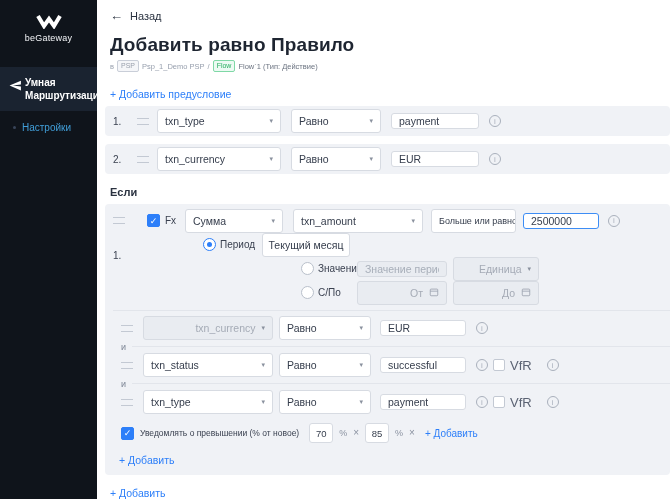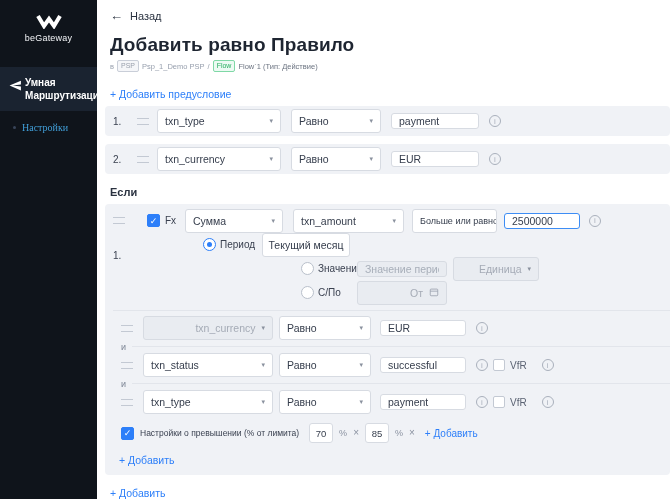--- a/index.html
+++ b/index.html
@@ -10,21 +10,21 @@
   
   .sidebar { position:absolute; left:0; top:0; bottom:0; width:97px; background:#0f141b; color:#fff; }
   .logo { display:flex; flex-direction:column; align-items:center; padding-top:14px; }
   .logo svg { display:block; }
   .logo-text { font-size:9px; color:#f2f4f7; margin-top:4px; letter-spacing:.2px; }
   .nav { margin-top:24px; }
   .nav-item { display:flex; align-items:flex-start; padding:9px 6px 9px 9px; cursor:pointer; }
   .nav-item.active { background:#1a2330; }
   .nav-item .nav-ic { flex:0 0 13px; margin-top:2px; }
   .nav-label { font-size:10px; font-weight:bold; color:#fff; line-height:1.3; margin-left:3px; }
-  .nav-item.settings { padding:10px 6px 10px 9px; align-items:center;font-family:Liberation Serif, serif; }
+  .nav-item.settings { padding:10px 6px 10px 9px; align-items:center; }
   .nav-dot { width:3px; height:3px; border-radius:50%; background:#39455a; flex:0 0 3px; margin:0 3px 0 4px; }
   .nav-label.blue { color:#419fd9; font-weight:normal; font-size:10px; }
 
   
   .main { position:absolute; left:97px; top:0; right:0; bottom:0; background:#fff; overflow:hidden; padding-left:13px; }
   .back { display:flex; align-items:center; gap:7px; margin-top:9px; font-size:11px; color:#2a3240; cursor:pointer; width:max-content; }
   .back .arr { font-size:13px; line-height:1; color:#2a3240; }
   h1.title { margin-top:12px; font-size:19px; line-height:21px; font-weight:bold; color:#1e2531; letter-spacing:.1px; }
   .crumb { display:flex; align-items:center; gap:3px; margin-top:5px; font-size:7.5px; color:#98a0ae; }
   .badge { display:inline-block; border:1px solid #c9ced8; color:#9aa1ad; background:#f5f6f9; border-radius:2px; padding:0 3px; font-size:7px; line-height:10px; }
@@ -73,21 +73,21 @@
   .sec-h { margin-top:12px; font-size:11px; font-weight:bold; color:#2a3240; }
 
   
   .if-block { margin-top:6px; padding:6px 0 6px 8px; position:relative; }
   .group-num { position:absolute; left:8px; top:46px; font-size:10px; color:#3a4150; }
   .fx-line { display:flex; align-items:center; height:21px; margin-bottom:3px; }
   .fx-lead { width:72px; display:flex; align-items:center; flex:none; }
   .fx-lead .handle { margin-right:22px; }
   .fx-label { font-size:10px; color:#3a4150; margin-left:5px; }
   .fx-line .m-sel { width:98px; }
-  .fx-line .f-sel { width:111px; margin-left:10px; }
+  .fx-line .f-sel { width:130px; margin-left:10px; }
   .fx-line .c-sel { width:85px; margin-left:8px; font-size:9px; }
   .fx-line .v-inp { width:76px; margin-left:7px; }
   .fx-line .info { margin-left:9px; }
   .fx-line.l2 { margin-left:80px; }
   .fx-line.l3 { margin-left:188px; }
   .rgroup { display:flex; align-items:center; width:52px; flex:none; margin-left:10px; }
   .rgroup.w { width:56px; margin-left:0; }
   .fx-line .p-sel { width:88px; margin-left:7px;justify-content:center; }
   .fx-line .d-inp { width:90px; }
   .fx-line .u-sel { width:86px; margin-left:6px; }
@@ -95,21 +95,21 @@
 
   .divider { height:1px; background:#e2e5eb; margin:7px 0 4px 0; }
 
   .cond-row { display:flex; align-items:center; height:26px; padding-left:8px; }
   .cond-row .handle { margin-right:10px; }
   .cond-row .s1 { width:130px; }
   .cond-row .s2 { width:92px; margin-left:6px; }
   .cond-row .vi { width:86px; margin-left:9px; }
   .cond-row .info { margin-left:10px; }
   .vfr { display:flex; align-items:center; gap:5px; margin-left:5px; }
-  .vfr-label { font-size:10px; color:#5b6373; }
+  .vfr-label { font-size:13px; color:#5b6373; }
   .and-row { display:flex; align-items:center; height:11px; margin-left:8px; }
   .and-row .t { font-size:9px; color:#7c8494; flex:none; }
   .and-row .line { flex:1; border-top:1px solid #e2e5eb; margin-left:6px; }
 
   .notify-row { display:flex; align-items:center; margin-top:8px; padding-left:8px; gap:6px; }
   .notify-label { font-size:8.5px; color:#3a4150; margin-right:4px; }
   .pct-inp { width:24px; height:20px; font-size:9.5px; text-align:center; padding:0 2px; }
   .pct { font-size:9px; color:#8a92a0; }
   .xrm { font-size:10px; color:#8a92a0; cursor:pointer; line-height:1; }
   .notify-row .link { margin-left:4px; font-size:10px; }
@@ -247,20 +247,27 @@
           <span class="radio"></span>
           <span class="rlabel">С/По</span>
         </span>
         <div class="sel d-inp disabled dateph">
             <span>От</span>
             <span class="cal"><svg width="10" height="10" viewBox="0 0 12 12">
                 <rect x="1.5" y="2.5" width="9" height="8" rx="1" fill="none" stroke="#9aa1ad"></rect>
                 <line x1="1.5" y1="5" x2="10.5" y2="5" stroke="#9aa1ad"></line>
               </svg></span>
           </div>
+        <div class="sel d-inp2 disabled dateph">
+            <span>До</span>
+            <span class="cal"><svg width="10" height="10" viewBox="0 0 12 12">
+                <rect x="1.5" y="2.5" width="9" height="8" rx="1" fill="none" stroke="#9aa1ad"></rect>
+                <line x1="1.5" y1="5" x2="10.5" y2="5" stroke="#9aa1ad"></line>
+              </svg></span>
+          </div>
       </div>
 
       <div class="divider"></div>
 
       <div class="cond-row">
         <span class="handle"></span>
         <div class="sel s1 disabled">
             <span>txn_currency</span>
             <span class="caret">▾</span>
           </div>
@@ -315,21 +322,21 @@
         <span class="info"></span>
         <span class="vfr">
           <span class="cb empty"></span>
           <span class="vfr-label">VfR</span>
           <span class="info"></span>
         </span>
       </div>
 
       <div class="notify-row">
         <span class="cb checked"></span>
-        <span class="notify-label">Настройки о превышении (% от лимита)</span>
+        <span class="notify-label">Уведомлять о превышении (% от новое)</span>
         <input class="inp pct-inp" value="70" style="">
         <span class="pct">%</span>
         <span class="xrm">×</span>
         <input class="inp pct-inp" value="85" style="">
         <span class="pct">%</span>
         <span class="xrm">×</span>
         <span class="link">+ Добавить</span>
       </div>
 
       <div class="link inner-add">+ Добавить</div>

